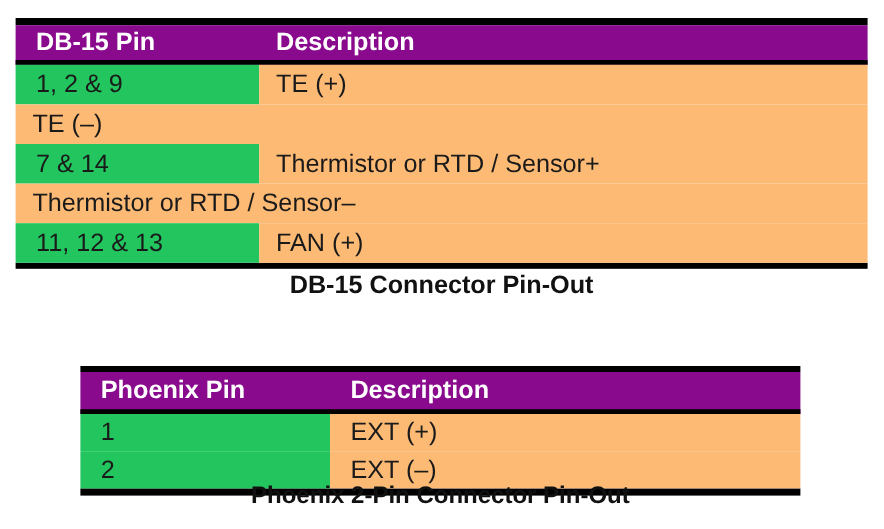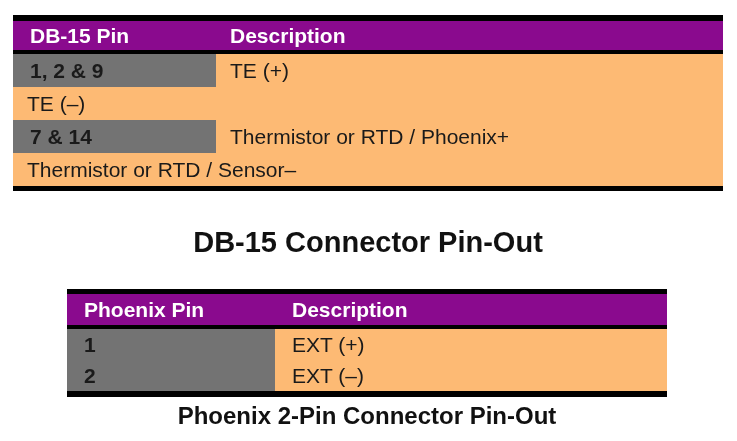--- a/index.html
+++ b/index.html
@@ -6,21 +6,21 @@
   html, body {
     width: 737px;
     height: 441px;
     background: #ffffff;
     font-family: "Liberation Sans", sans-serif;
     position: relative;
     overflow: hidden;
   }
   .pin-table { position: absolute; }
   #table1 { left: 13px; top: 15px; width: 710px; }
-  #table2 { left: 67px; top: 289px; width: 600px; }
+  #table2 { left: 67px; top: 305px; width: 600px; }
 
   .top-border { height: 6px; background: #000000; }
   #table2 .top-border { height: 5px; }
 
   .header-row {
     display: flex;
     background: #8A0A8E;
     border-bottom: 4px solid #000000;
     color: #ffffff;
     font-weight: bold;
@@ -38,59 +38,63 @@
 
   .data-row {
     display: flex;
     font-size: 21px;
     height: 33px;
     line-height: 33px;
     color: #1a1a1a;
   }
   #table2 .data-row { height: 31px; line-height: 31px; }
   .data-row .col-pin {
-    background: #737373;
-    font-weight: bold;
+    background: #22c55e;
+    font-weight: normal;
   }
   .data-row .col-desc { background: #fdba74; font-weight: normal; }
 
   .bottom-border { height: 5px; background: #000000; }
   #table2 .bottom-border { height: 6px; }
 
   .caption {
     position: absolute;
     text-align: center;
     font-weight: bold;
     color: #111111;
   }
-  #caption1 { left: 13px; top: 226px; width: 710px; font-size: 29px; }
-  #caption2 { left: 67px; top: 402px; width: 600px; font-size: 24px; text-align: center; }
+  #caption1 { left: 13px; top: 226px; width: 710px; font-size: 21px; }
+  #caption2 { left: 67px; top: 402px; width: 600px; font-size: 20px; text-align: center; }
 </style>
 </head>
 <body>
 
 <div class="pin-table" id="table1">
   <div class="top-border"></div>
   <div class="header-row">
     <div class="col-pin">DB-15 Pin</div>
     <div class="col-desc">Description</div>
   </div>
   <div class="data-row">
     <div class="col-pin">1, 2 &amp; 9</div>
     <div class="col-desc">TE (+)</div>
   </div>
   <div class="data-row">
     <div class="col-desc">TE (–)</div>
   </div>
   <div class="data-row">
     <div class="col-pin">7 &amp; 14</div>
-    <div class="col-desc">Thermistor or RTD / Phoenix+</div>
+    <div class="col-desc">Thermistor or RTD / Sensor+</div>
   </div>
   <div class="data-row">
     <div class="col-desc">Thermistor or RTD / Sensor–</div>
+  </div>
+  <div class="data-row">
+    <div class="col-pin">11, 12 &amp; 13</div>
+    <div class="col-desc">FAN (+)</div>
   </div>
   <div class="bottom-border"></div>
 </div>
 
 <div class="caption" id="caption1">DB-15 Connector Pin-Out</div>
 
 <div class="pin-table" id="table2">
   <div class="top-border"></div>
   <div class="header-row">
     <div class="col-pin">Phoenix Pin</div>

